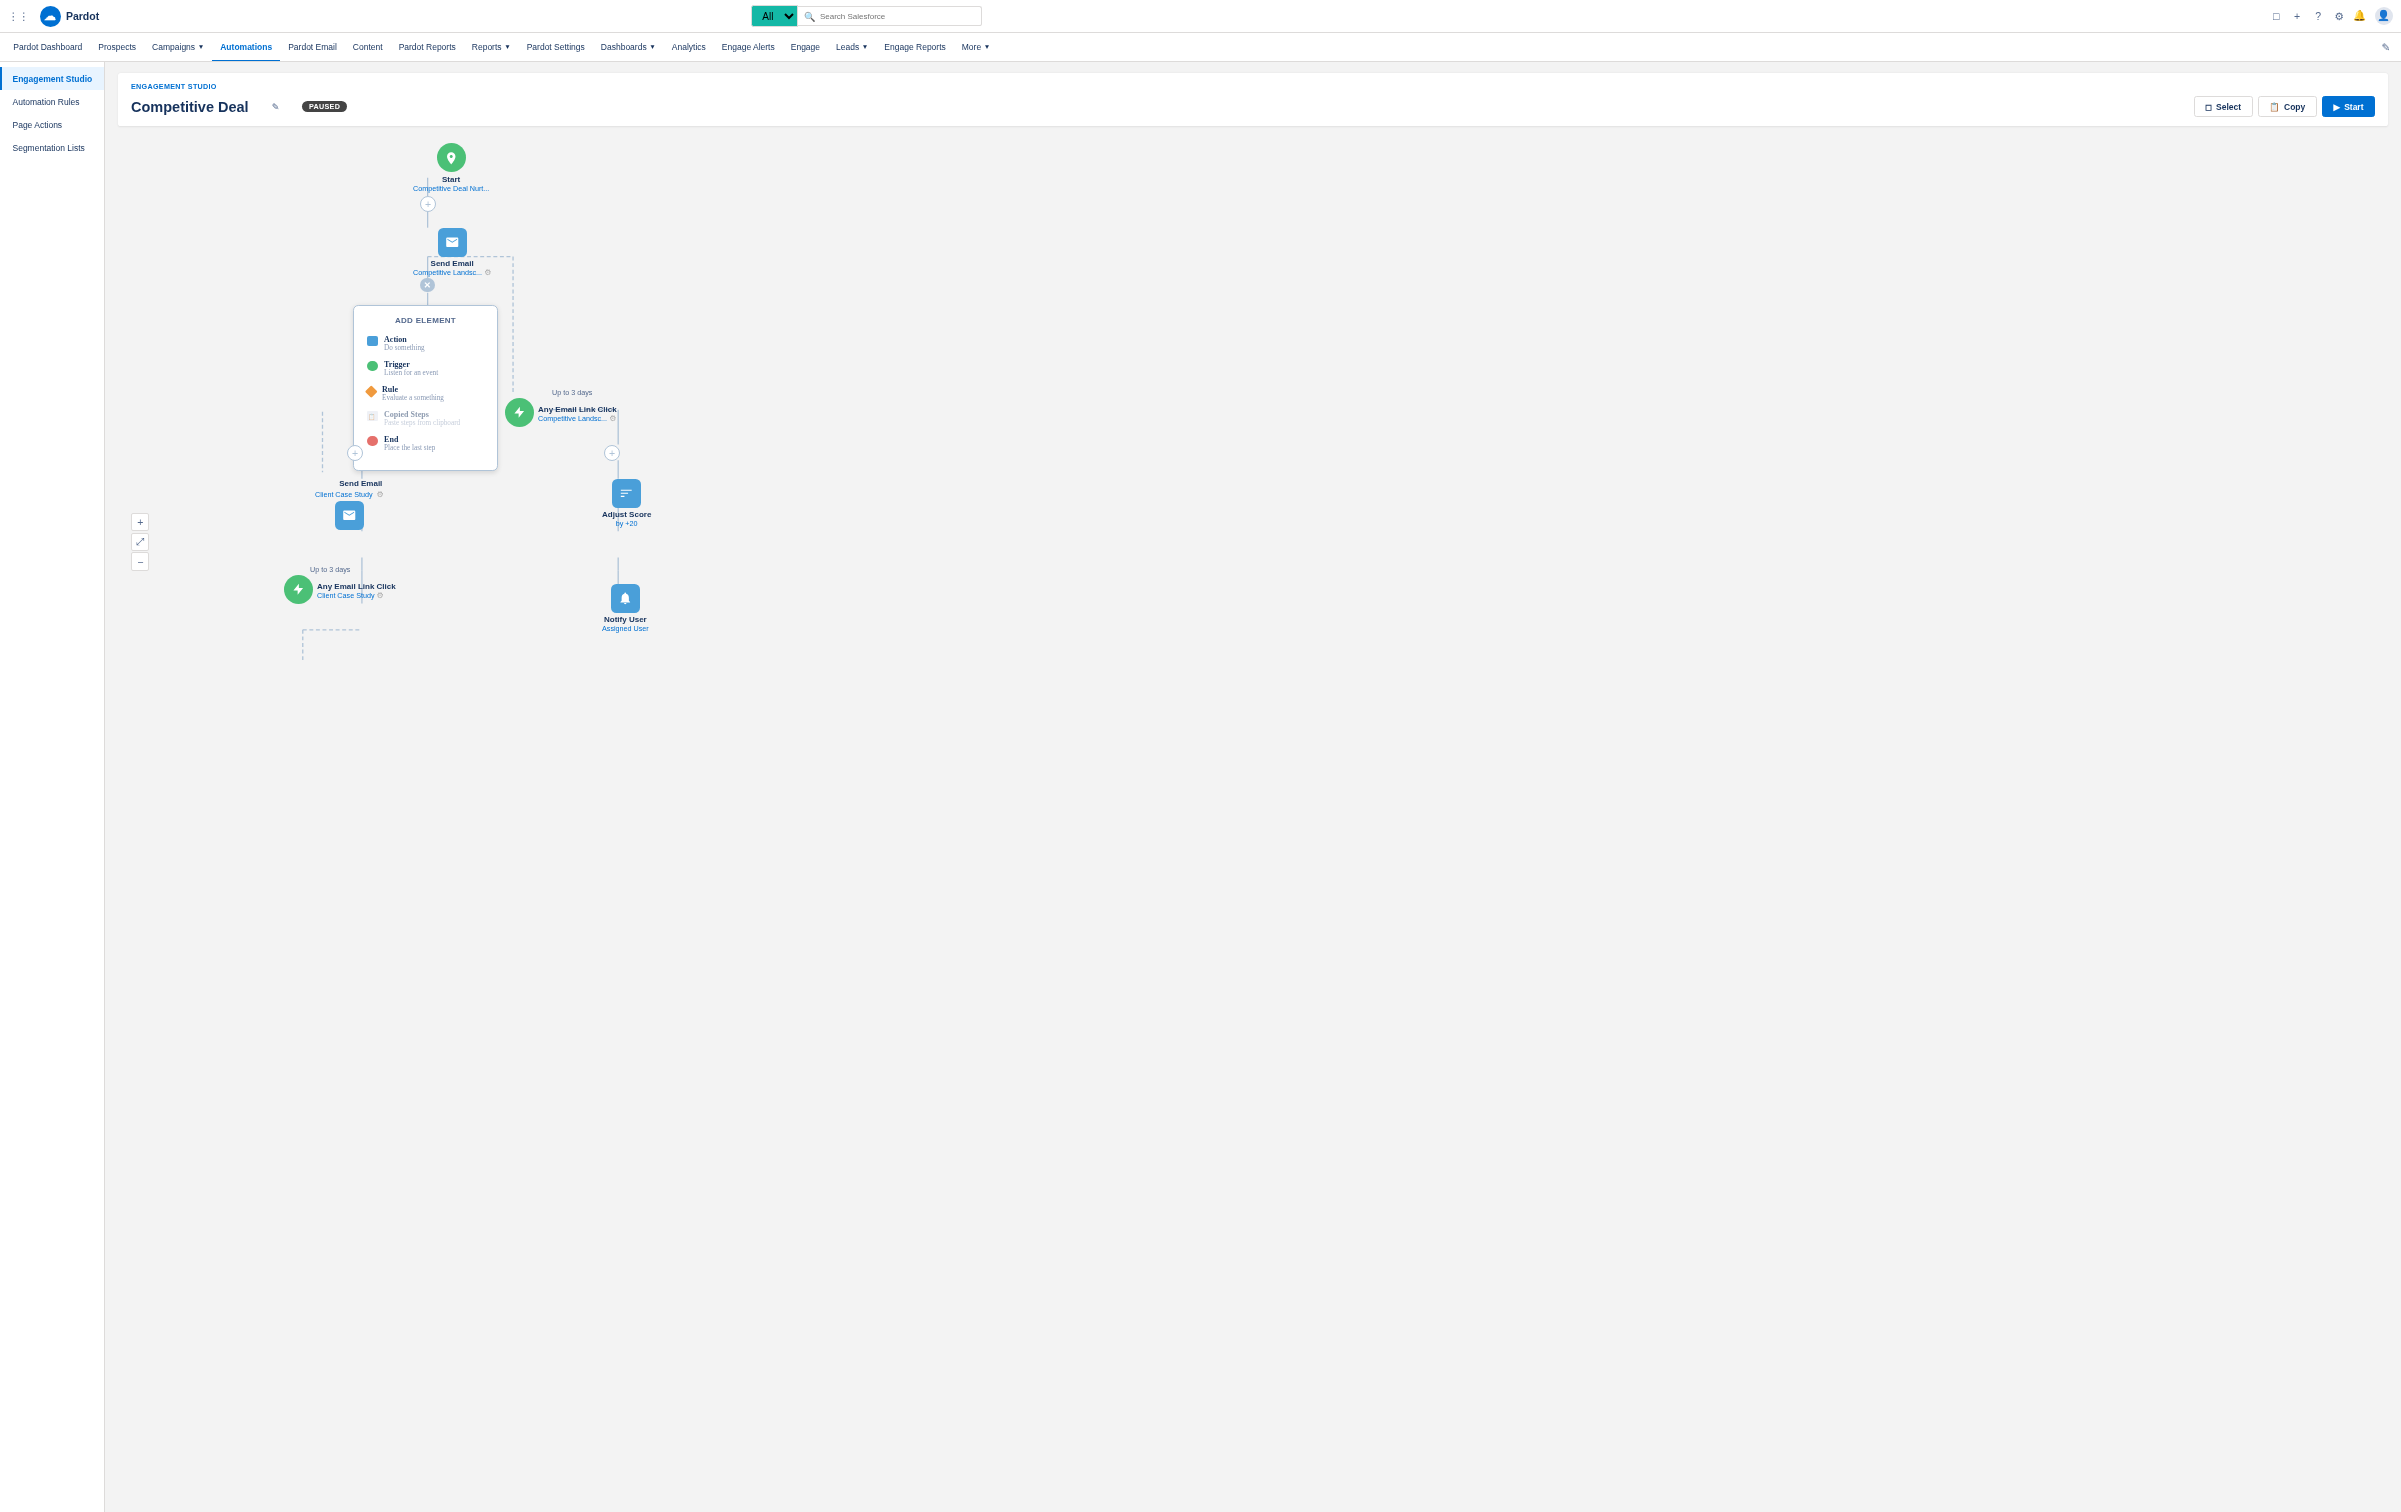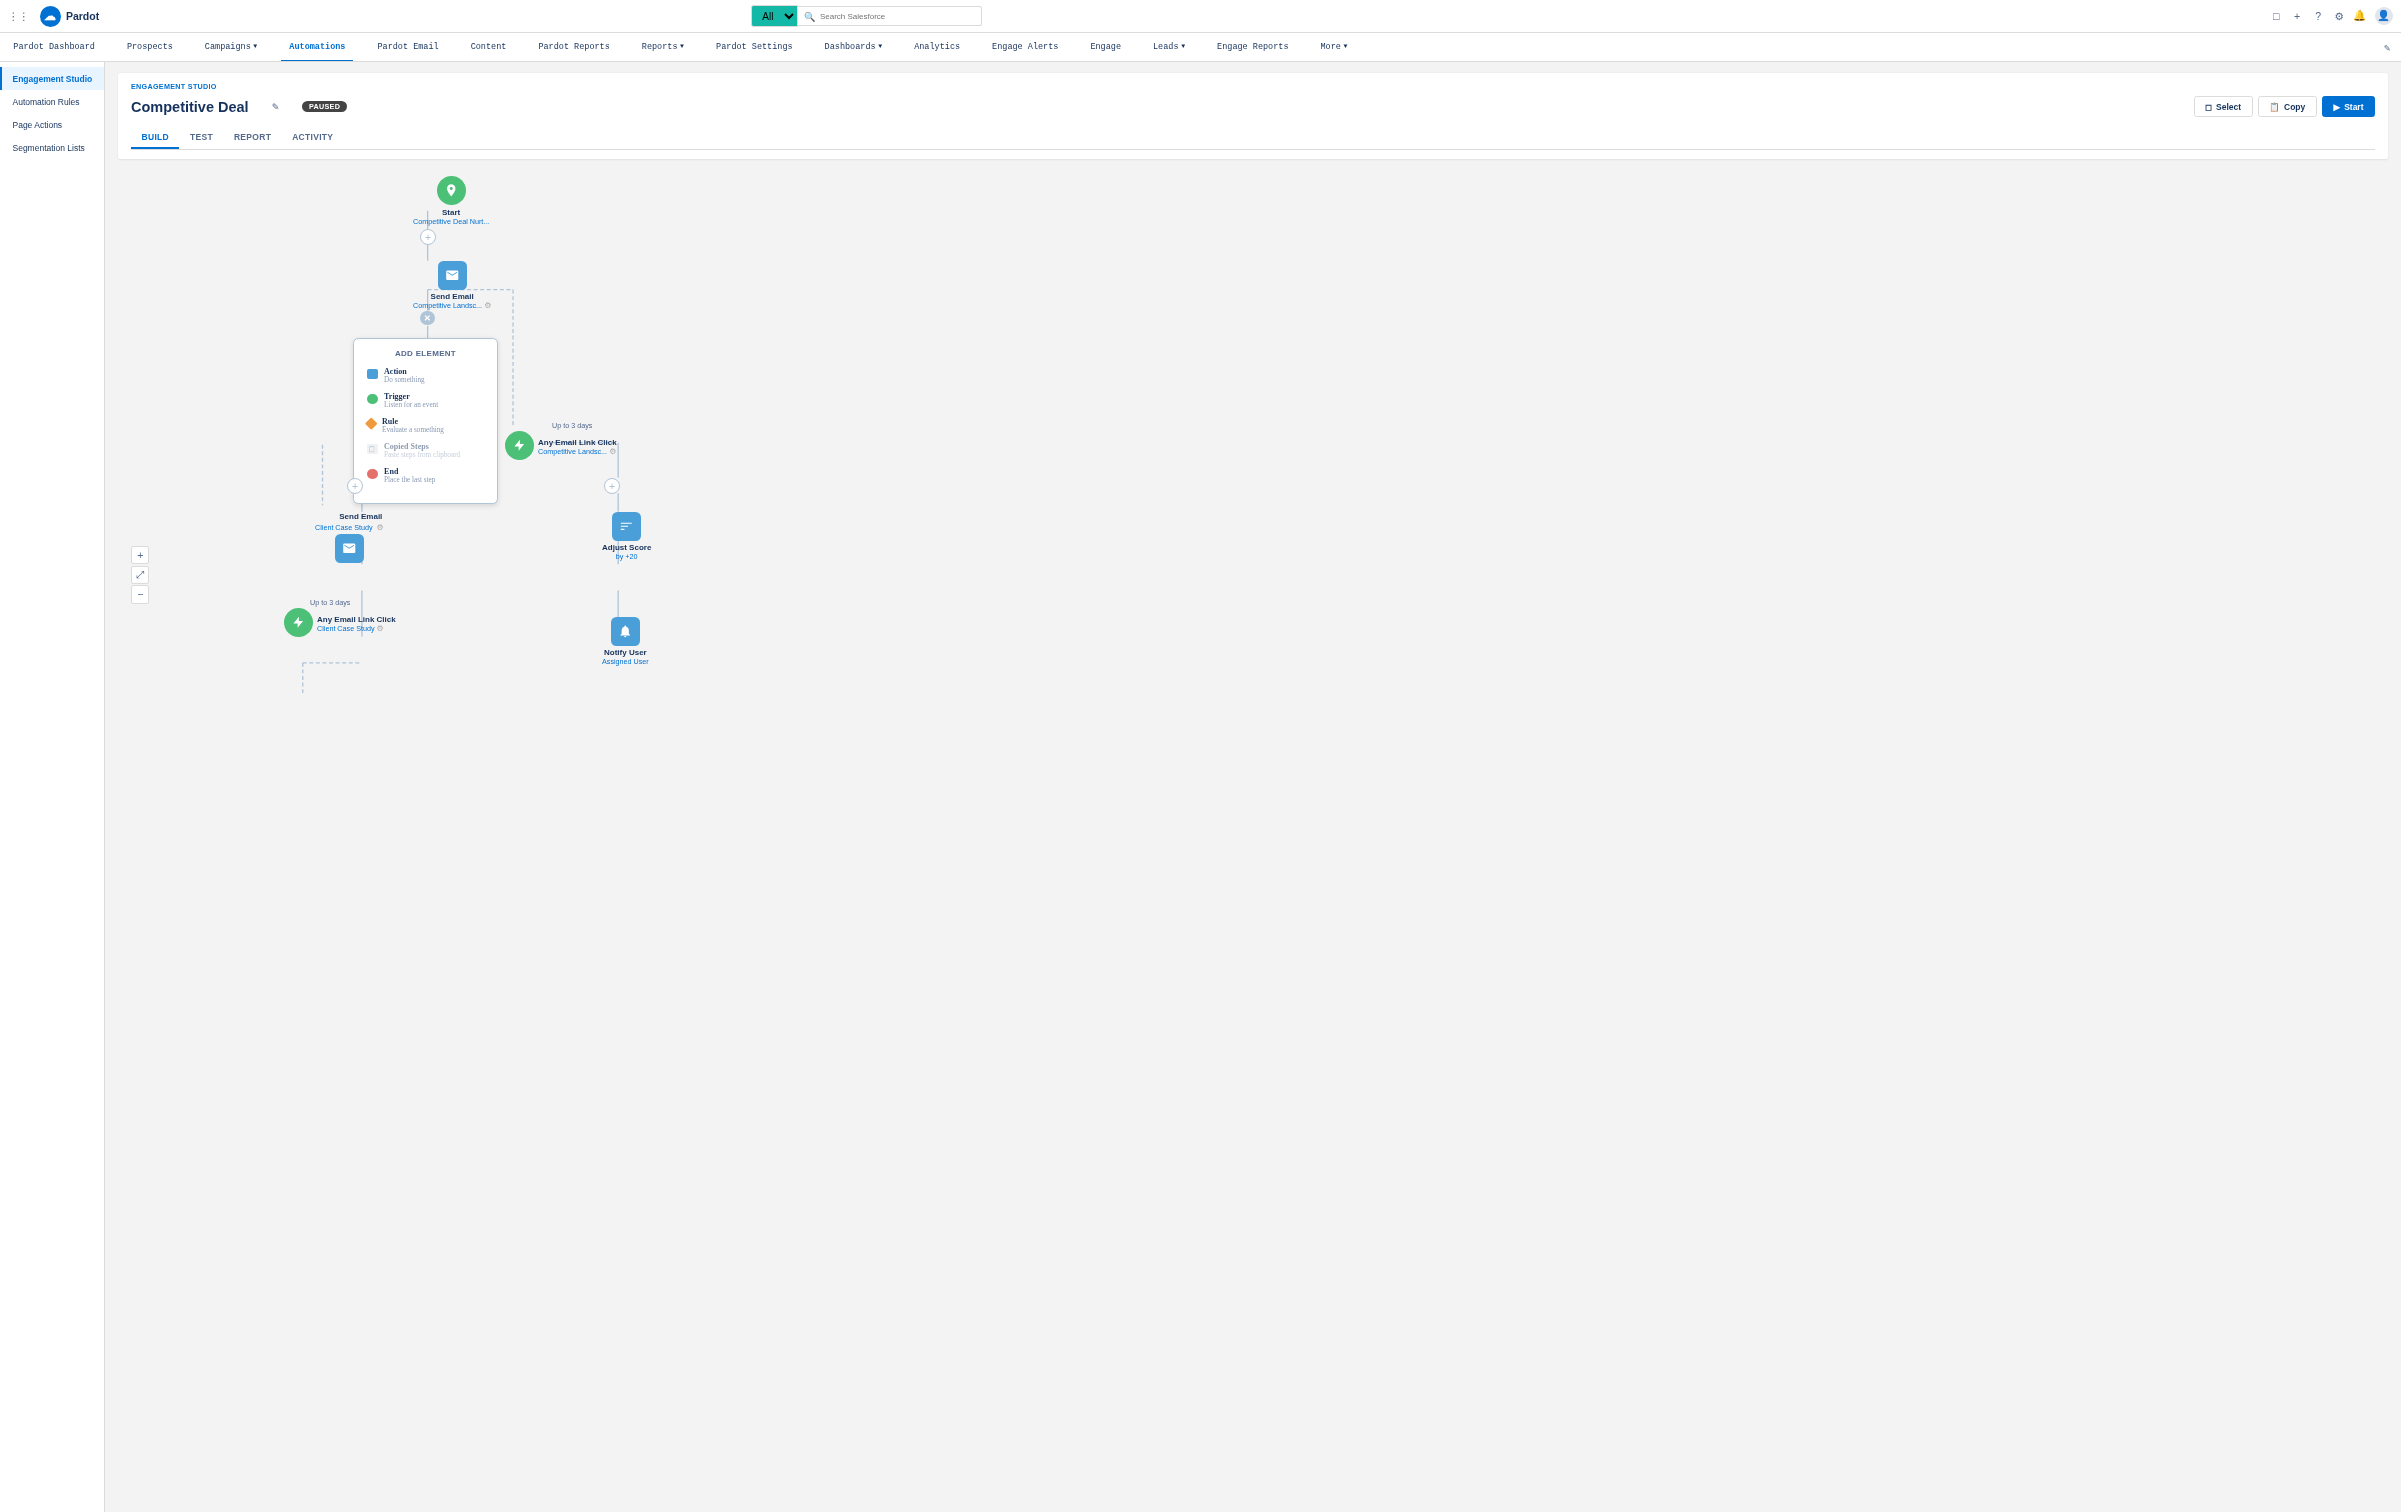--- a/index.html
+++ b/index.html
@@ -60,24 +60,23 @@
     .avatar { width: 18.4px; height: 18.4px; border-radius: 50%; background: #e0e5ee; display: flex; align-items: center; justify-content: center; overflow: hidden; }
 
     
     .menu-nav {
       height: 29px;
       background: #fff;
       border-bottom: 0.7px solid #dddbda;
       display: flex;
       align-items: stretch;
       padding: 0 5.3px;
-      gap: 16px;
+      gap: 0;
       position: relative;
       z-index: 99;
-      font-family: Liberation Mono, monospace;
     }
     .menu-nav-item {
       display: flex; align-items: center;
       padding: 0 8px;
       font-size: 8.5px;
       color: #16325c;
       cursor: pointer;
       white-space: nowrap;
       border-bottom: 1.3px solid transparent;
       gap: 2.6px;
@@ -455,26 +454,20 @@
             <span style="font-size:8.5px;">📋</span>
             <span>Copy</span>
           </button>
           <button class="btn btn-primary">
             <span style="font-size:8.5px;">▶</span>
             <span>Start</span>
           </button>
         </div>
       </div>
 
-      <div class="tabs">
-        <div class="tab active">BUILD</div>
-        <div class="tab">TEST</div>
-        <div class="tab">REPORT</div>
-        <div class="tab">ACTIVITY</div>
-      </div>
     </div>
 
     <div class="canvas-area">
       <div class="flow-container">
 
         <svg class="flow-svg" viewBox="0 0 3452 700" width="2270" height="460">
 
           <line x1="470" y1="62" x2="470" y2="90" stroke="#b0c4d8" stroke-width="2"></line>
 
           <line x1="470" y1="114" x2="470" y2="138" stroke="#b0c4d8" stroke-width="2"></line>

